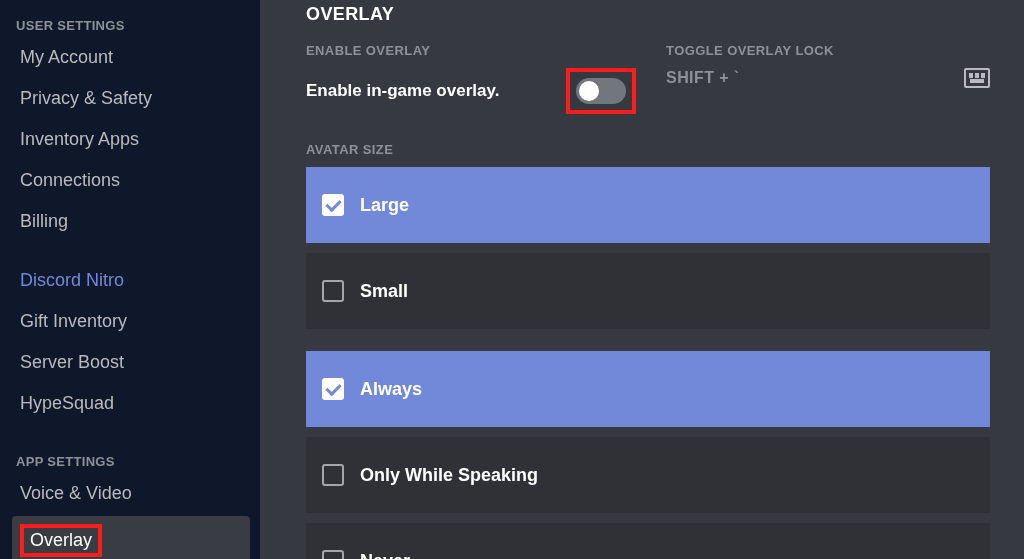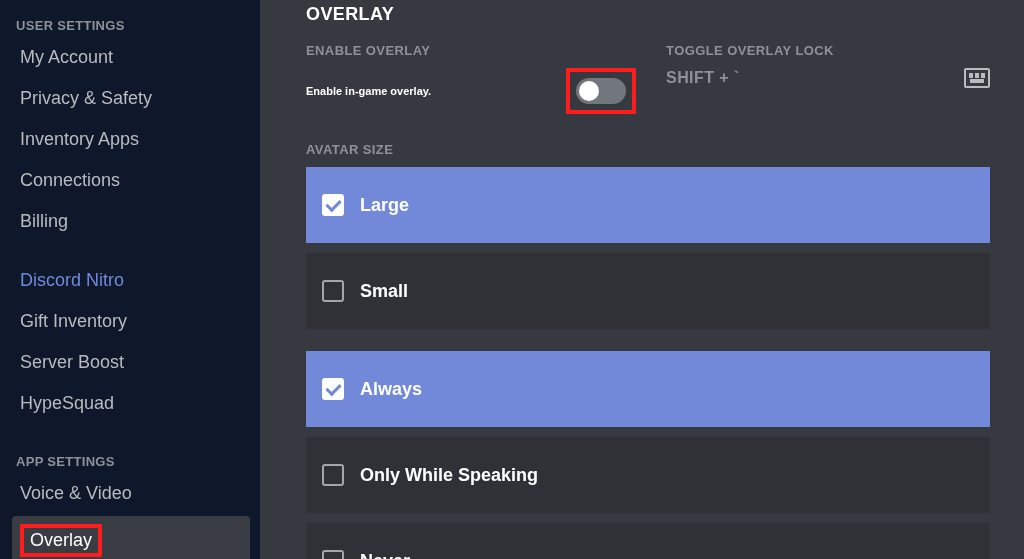--- a/index.html
+++ b/index.html
@@ -68,21 +68,21 @@
     margin-bottom: 28px;
   }
   .col { flex: 1; position: relative; }
   .enable-row {
     display: flex;
     align-items: center;
     justify-content: space-between;
     padding-right: 10px;
   }
   .enable-label {
-    font-size: 11px;
+    font-size: 17px;
     color: #ffffff;
     font-weight: 600;
   }
   .toggle-wrap {
     border: 4px solid #ff1c1c;
     padding: 6px;
     display: flex;
     align-items: center;
     justify-content: center;
   }

